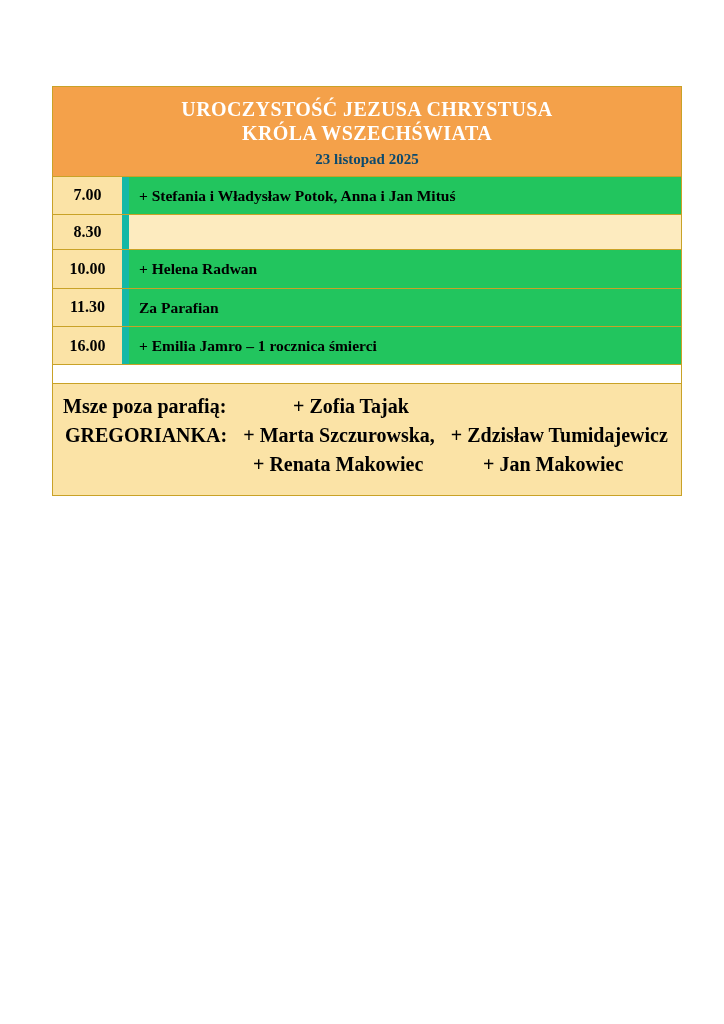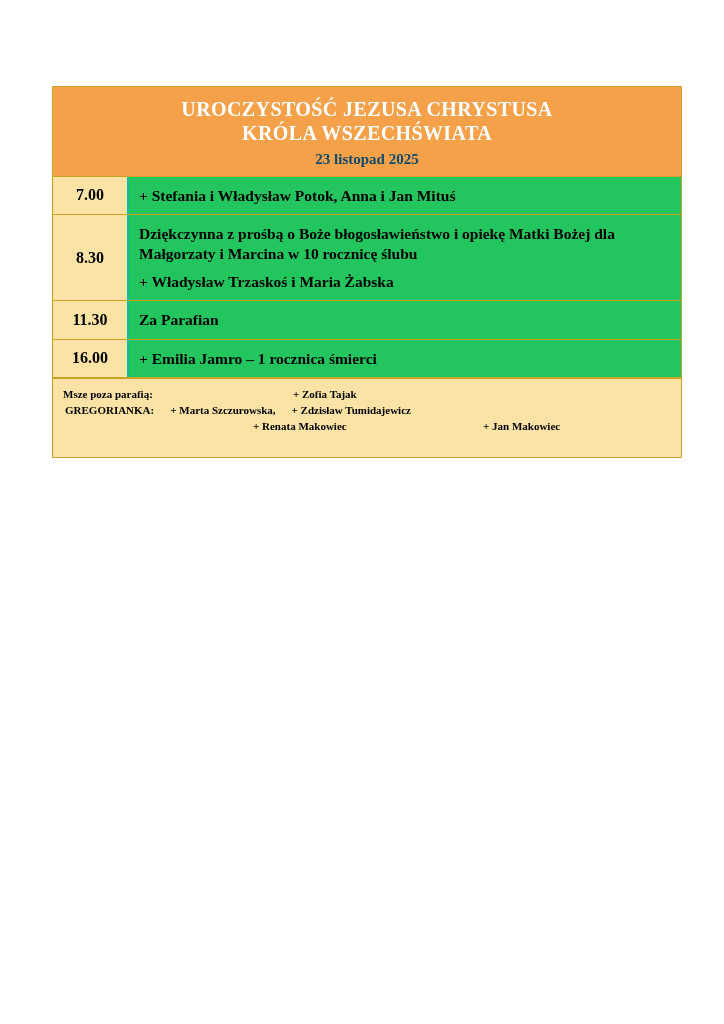--- a/index.html
+++ b/index.html
@@ -54,21 +54,21 @@
     border-bottom: 1px solid #c9a227;
     background: #fdebbf;
   }
   .row:last-of-type {
     border-bottom: none;
   }
   .time-cell {
     width: 76px;
     min-width: 76px;
     background: #fbe3a6;
-    border-right: 2px solid #14b8a6;
+    border-right: 7px solid #14b8a6;
     display: flex;
     align-items: center;
     justify-content: center;
     font-weight: bold;
     font-size: 16px;
     padding: 8px 2px;
     box-sizing: border-box;
   }
   .intent-cell {
     flex: 1;
@@ -78,24 +78,25 @@
     font-size: 15.5px;
     line-height: 1.25;
     box-sizing: border-box;
   }
   .intent-cell .sub-line {
     margin-top: 9px;
   }
   .footer-block {
     background: #fbe3a6;
     border-top: 1px solid #c9a227;
-    padding: 8px 10px 22px 10px;
+    padding: 8px 10px 16px 10px;
     font-weight: bold;
-    font-size: 11px;
+    font-size: 20px;
     line-height: 1.45;
+    margin-top: 18px;
   }
   .footer-row {
     display: flex;
     white-space: pre;
   }
   .f-col-a {
     display: inline-block;
     width: 230px;
   }
   .f-col-b {
@@ -125,26 +126,28 @@
 
     <div class="row">
       <div class="time-cell">7.00</div>
       <div class="intent-cell">
         <div>+ Stefania i Władysław Potok, Anna i Jan Mituś</div>
       </div>
     </div>
 
     <div class="row">
       <div class="time-cell">8.30</div>
+    </div>
+
+    <div class="row">
+      <div class="time-cell">10.00</div>
       <div class="intent-cell">
-        <div>Dziękczynna z prośbą o Boże błogosławieństwo i opiekę Matki Bożej dla Małgorzaty i Marcina w 10 rocznicę ślubu</div>
-        <div class="sub-line">+ Władysław Trzaskoś i Maria Żabska</div>
+        <div>+ Helena Radwan</div>
       </div>
     </div>
-
 
     <div class="row">
       <div class="time-cell">11.30</div>
       <div class="intent-cell">
         <div>Za Parafian</div>
       </div>
     </div>
 
     <div class="row">
       <div class="time-cell">16.00</div>

